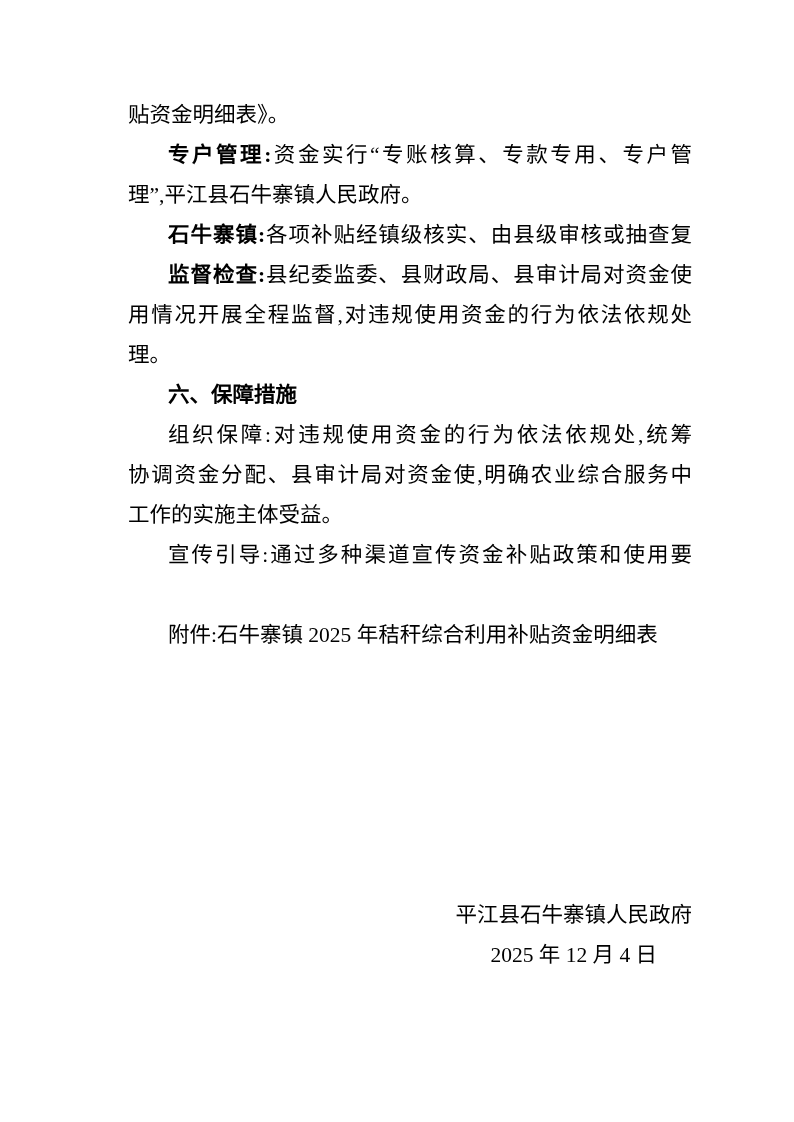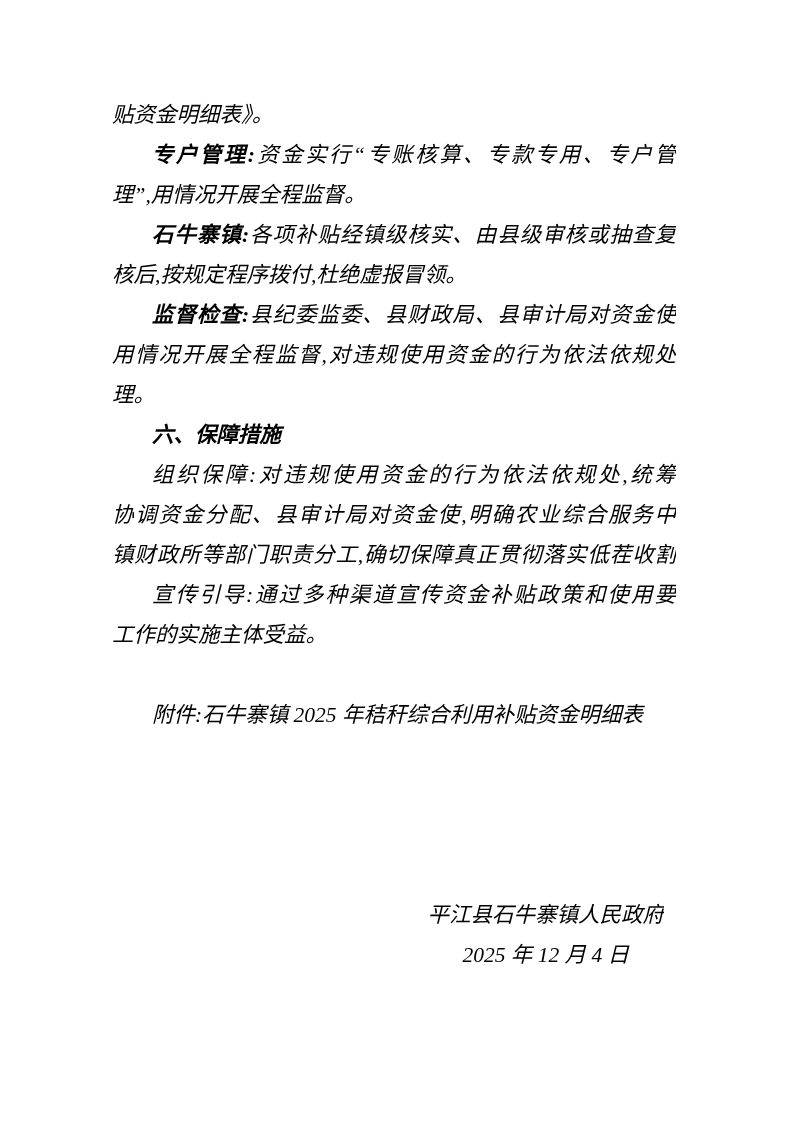--- a/index.html
+++ b/index.html
@@ -16,24 +16,23 @@
   }
   .page {
     position: relative;
     width: 794px;
     height: 1122px;
     background: #ffffff;
     box-sizing: border-box;
   }
   .content {
     position: absolute;
-    left: 112px;
+    left: 128px;
     top: 95px;
     width: 564px;
-    font-style: italic;
   }
   .line {
     height: 40px;
     line-height: 40px;
     font-size: 21.5px;
     text-align: left;
     overflow: hidden;
   }
   .line.just {
     text-align: justify;
@@ -44,48 +43,46 @@
     padding-left: 40px;
   }
   .line.blank {
     
   }
   .b {
     font-weight: bold;
   }
   .signature {
     margin-left: auto;
-    margin-right: 12px;
+    margin-right: 0;
     width: max-content;
     text-align: center;
   }
   .signature .line {
     text-align: center;
   }
 </style>
 </head>
 <body>
 
 <div class="page">
   <div class="content">
 
   <div class="line"><span>贴资金明细表》。</span></div>
       <div class="line indent just"><span class="b">专户管理:</span><span>资金实行“专账核算、专款专用、专户管</span></div>
-      <div class="line"><span>理”,用情况开展全程监督。</span></div>
+      <div class="line"><span>理”,平江县石牛寨镇人民政府。</span></div>
       <div class="line indent just"><span class="b">石牛寨镇:</span><span>各项补贴经镇级核实、由县级审核或抽查复</span></div>
-      <div class="line"><span>核后,按规定程序拨付,杜绝虚报冒领。</span></div>
       <div class="line indent just"><span class="b">监督检查:</span><span>县纪委监委、县财政局、县审计局对资金使</span></div>
       <div class="line just"><span>用情况开展全程监督,对违规使用资金的行为依法依规处</span></div>
       <div class="line"><span>理。</span></div>
       <div class="line indent"><span class="b">六、保障措施</span></div>
       <div class="line indent just"><span>组织保障:对违规使用资金的行为依法依规处,统筹</span></div>
       <div class="line just"><span>协调资金分配、县审计局对资金使,明确农业综合服务中心、</span></div>
-      <div class="line just"><span>镇财政所等部门职责分工,确切保障真正贯彻落实低茬收割</span></div>
+      <div class="line"><span>工作的实施主体受益。</span></div>
       <div class="line indent just"><span>宣传引导:通过多种渠道宣传资金补贴政策和使用要</span></div>
-      <div class="line"><span>工作的实施主体受益。</span></div>
       <div class="line blank"></div>
       <div class="line indent"><span>附件:石牛寨镇 2025 年秸秆综合利用补贴资金明细表</span></div>
       <div class="line blank"></div>
       <div class="line blank"></div>
     </div>
   <div class="content" style="top: 895px;">
     <div class="signature">
       <div class="line">平江县石牛寨镇人民政府</div>
       <div class="line">2025 年 12 月 4 日</div>
     </div>

